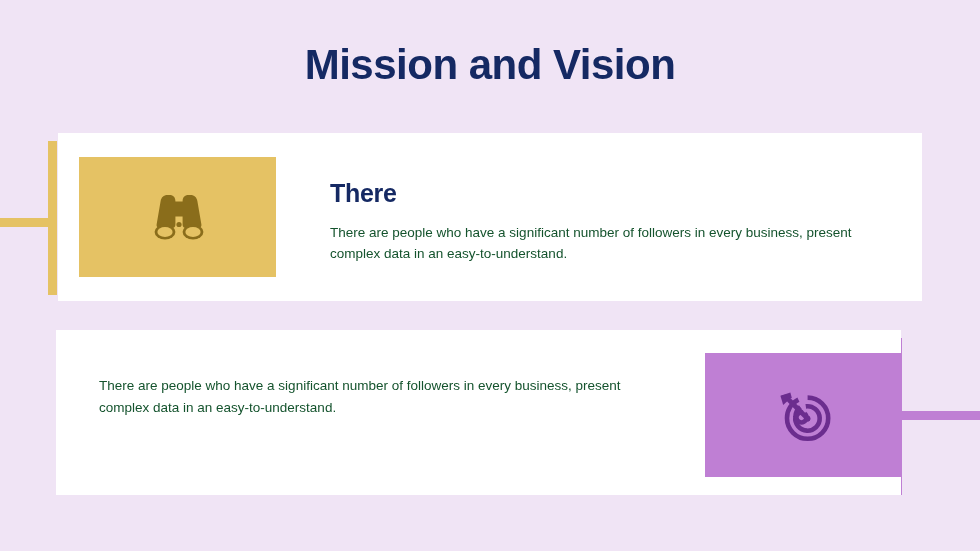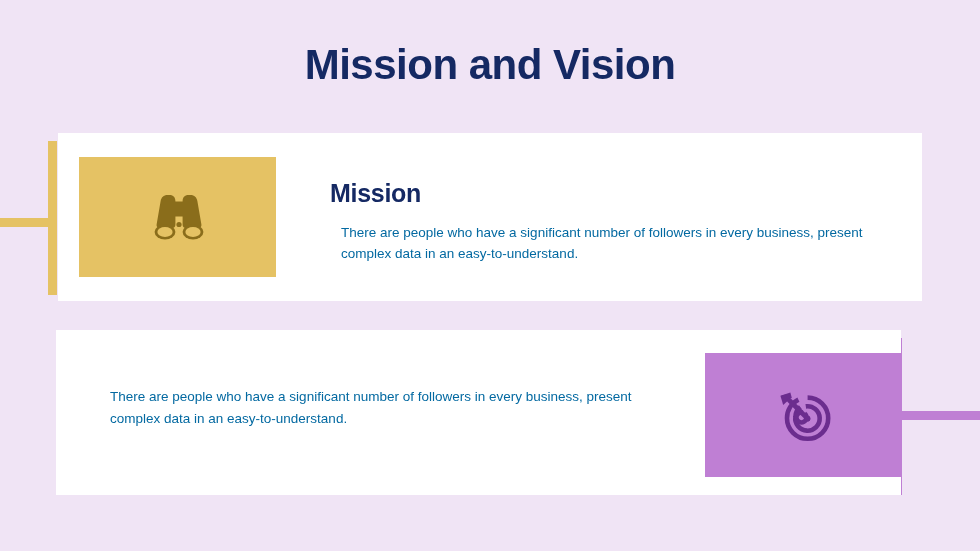--- a/index.html
+++ b/index.html
@@ -96,23 +96,23 @@
   .card-heading{
     font-size:25px;
     font-weight:bold;
     color:#152963;
     margin:0 0 14px 0;
     letter-spacing:-0.3px;
     line-height:1.1;
   }
   .card-body{
     font-size:13.5px;
-    color:#0369a1;
+    color:#14532d;
     line-height:1.62;
-    margin:11px;
+    margin:0;
     max-width:548px;
   }
 </style>
 </head>
 <body>
 
 <div class="slide">
 
   <div class="slide-title">Mission and Vision</div>
 
@@ -153,21 +153,21 @@
           <ellipse cx="43.0" cy="41.0" rx="10.4" ry="7.4"></ellipse>
         </g>
 
         <ellipse cx="15.0" cy="41.0" rx="7.6" ry="5.0" fill="#e5c264"></ellipse>
         <ellipse cx="43.0" cy="41.0" rx="7.6" ry="5.0" fill="#e5c264"></ellipse>
       </svg>
     </span>
   </div>
 
   <div class="text-block text-vision">
-    <h2 class="card-heading">Mission</h2>
+    <h2 class="card-heading">There</h2>
     <p class="card-body">There are people who have a significant number of followers in every business, present complex data in an easy-to-understand.</p>
   </div>
 
   <div class="accent-v accent-mission-v"></div>
   <div class="accent-h accent-mission-h"></div>
 
   <div class="card card-mission"></div>
 
   <div class="text-block text-mission">
     <p class="card-body">There are people who have a significant number of followers in every business, present complex data in an easy-to-understand.</p>

